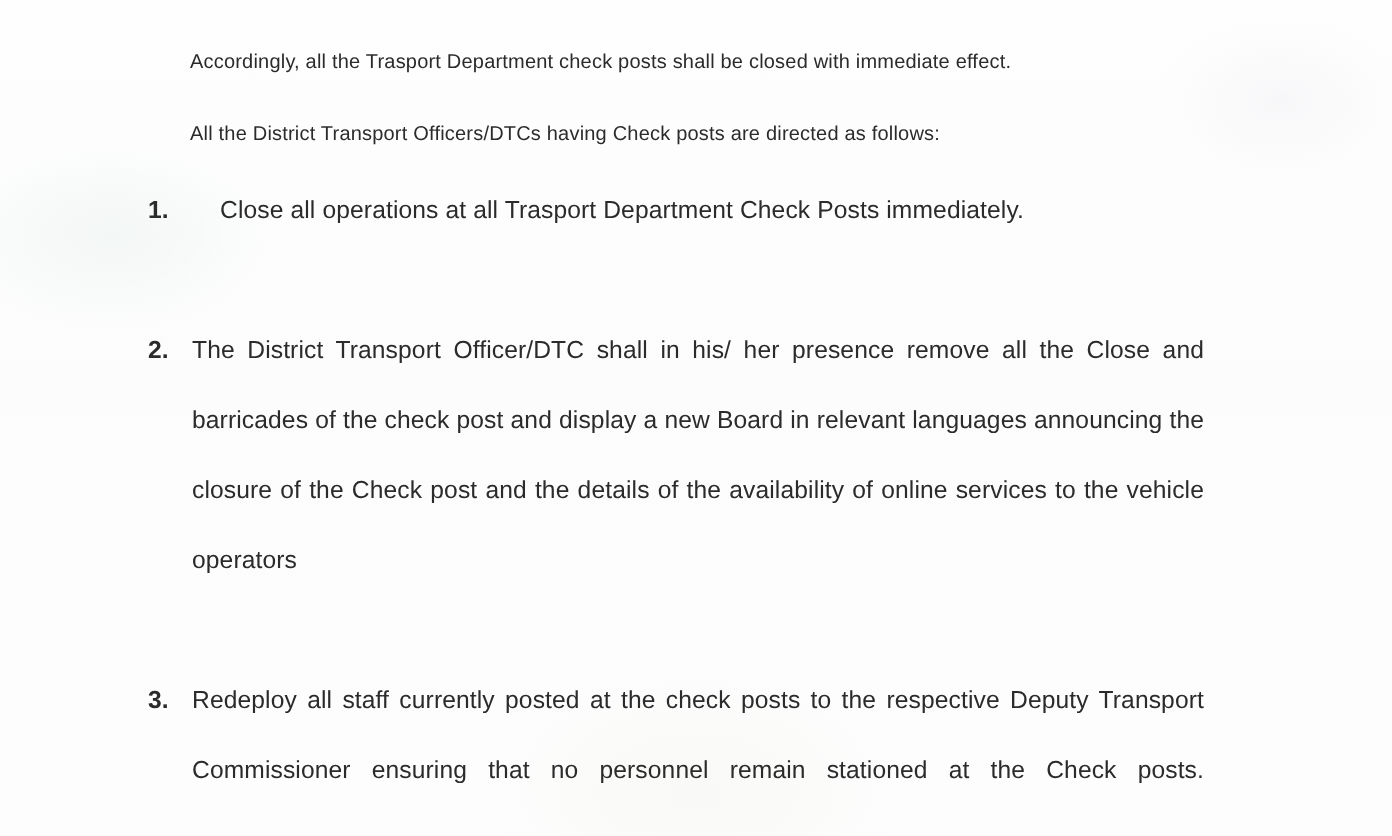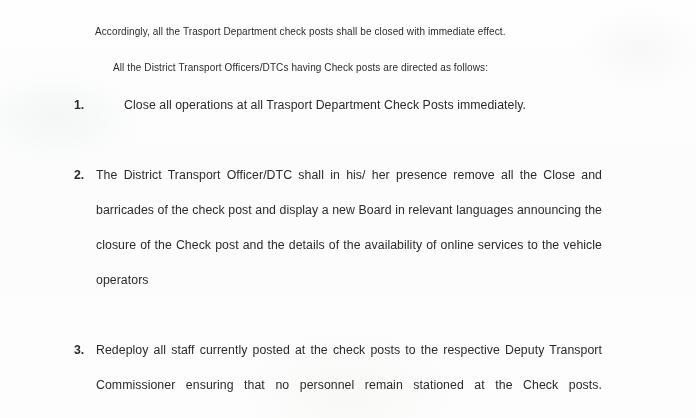--- a/index.html
+++ b/index.html
@@ -40,21 +40,21 @@
   
   .para {
     position: absolute;
     font-size: 10px;
     line-height: 35px;
     letter-spacing: 0.01em;
     color: #2b2b2b;
     white-space: nowrap;
   }
   .para-1 { left: 95px; top: 14px; }
-  .para-2 { left: 95px; top: 50px; margin-left: 18px; }
+  .para-2 { left: 95px; top: 50px; }
 
   
   .list {
     position: absolute;
     left: 74px;
     top: 88px;
     width: 528px;
   }
   .list-item {
     position: relative;
@@ -90,21 +90,21 @@
   }
 
   
   .li-1 .item-text { width: 430px; }
   .li-2 .item-text { width: 506px; }
   .li-3 .item-text { width: 506px; }
 
   
   .li-1 .item-text,
   .li-5 .item-text,
-  .li-6 .item-text { text-align: right; }
+  .li-6 .item-text { text-align: center; }
 </style>
 </head>
 <body>
 
 <div class="scan-page">
   <div class="doc-body">
 
     <div class="para para-1">Accordingly, all the Trasport Department check posts shall be closed with immediate effect.</div>
 
     <div class="para para-2">All the District Transport Officers/DTCs having Check posts are directed as follows:</div>

